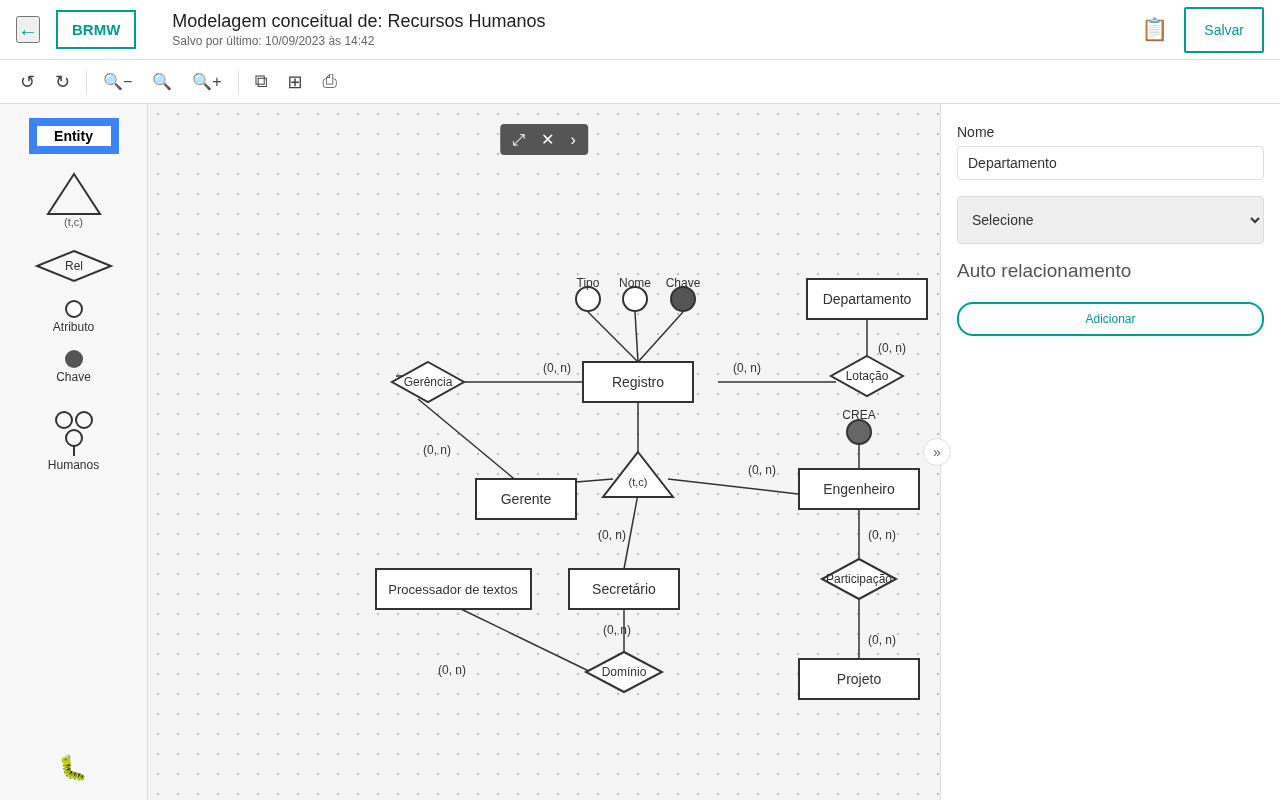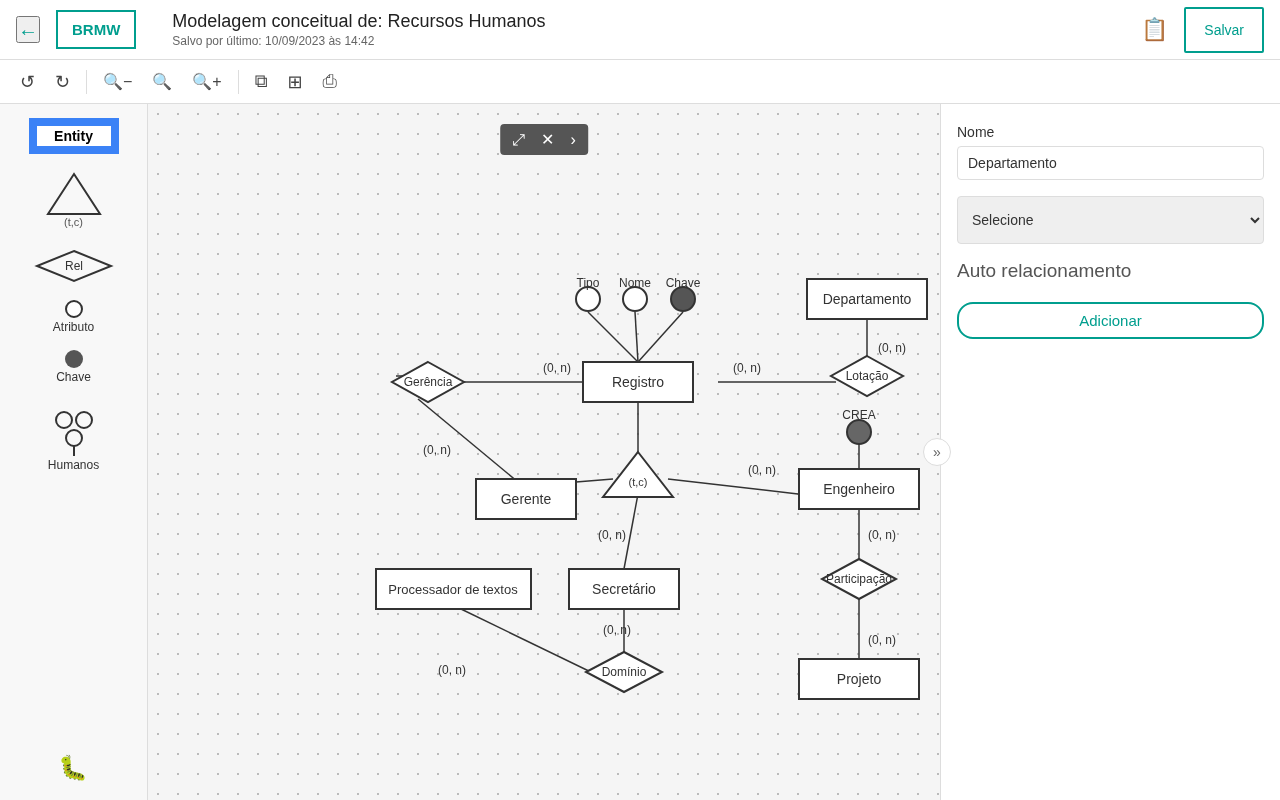--- a/index.html
+++ b/index.html
@@ -81,21 +81,21 @@
       padding: 8px 10px; font-size: 14px; color: #333; margin-bottom: 16px;
     }
     .panel-select {
       width: 100%; border: 1px solid #ddd; border-radius: 4px;
       padding: 14px 10px; font-size: 14px; color: #333; margin-bottom: 16px;
       appearance: auto;
     }
     .panel-section-label { font-size: 19px; color: #555; margin-bottom: 20px; }
     .add-btn {
       width: 100%; background: #fff; border: 2px solid #009e8e; color: #009e8e;
-      padding: 8px; font-size: 15px; cursor: pointer; border-radius: 16px; font-weight: 500;
+      padding: 8px; font-size: 12px; cursor: pointer; border-radius: 16px; font-weight: 500;
     }
 
     
     #diagram-svg {
       position: absolute; top: 0; left: 0; width: 100%; height: 100%;
     }
   </style>
 </head>
 <body>
 

